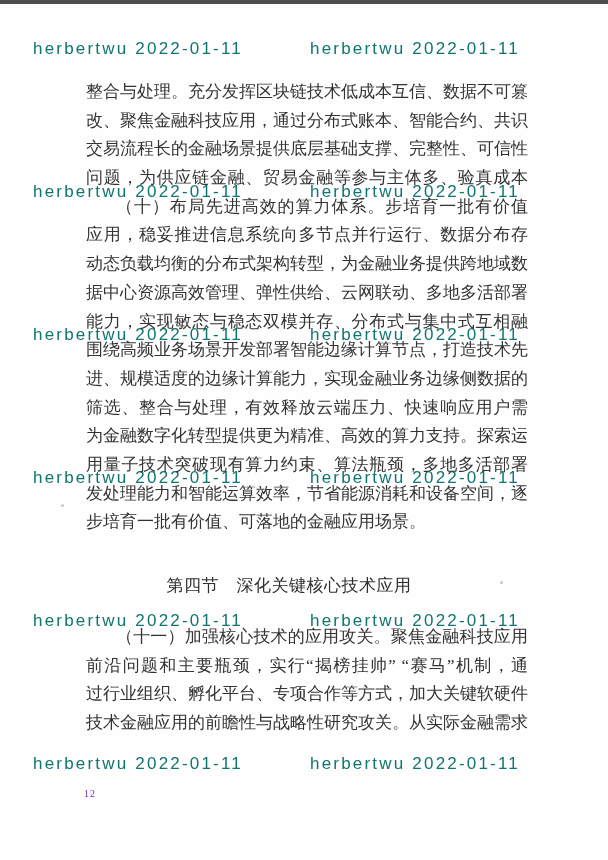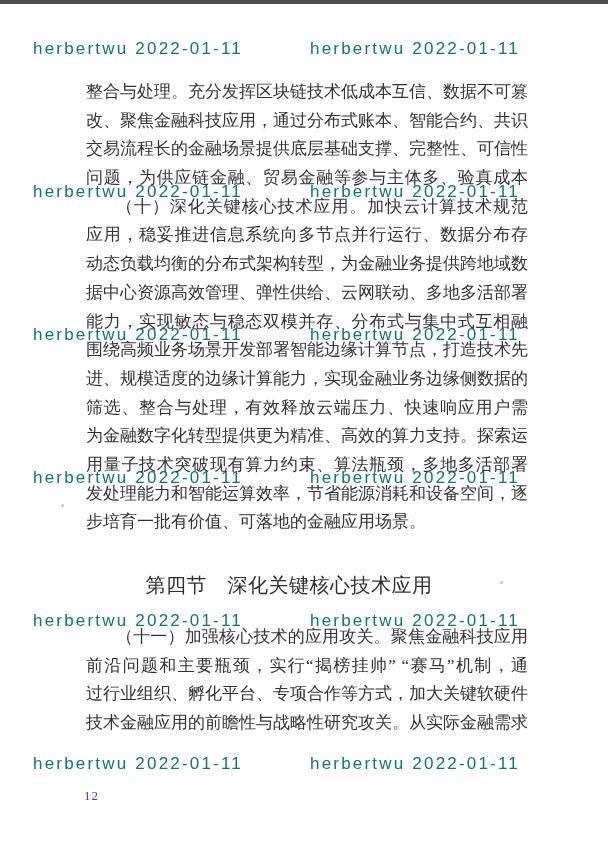--- a/index.html
+++ b/index.html
@@ -52,33 +52,33 @@
     text-align-last: justify;
   }
   .line.indent { text-indent: 30px; }
   .line.noj { text-align-last: left; }
 
   .heading {
     margin-top: 34px;
     margin-bottom: 23px;
     height: 29px;
     line-height: 29px;
-    font-size: 20px;
+    font-size: 17px;
     letter-spacing: 0.5px;
     text-align: center;
     transform: translateX(-18px);
     color: #2e2e2e;
     white-space: pre;
   }
 
   .pagenum {
     position: absolute;
     left: 84px;
     top: 788px;
-    font-size: 13px;
+    font-size: 10px;
     letter-spacing: 1px;
     color: #6d28d9;
   }
 
   .speck {
     position: absolute;
     width: 3px; height: 3px;
     background: #9a9a9a;
     border-radius: 50%;
     opacity: 0.55;
@@ -103,21 +103,21 @@
       <div class="wm" style="top: 611px; left: 310px;">herbertwu 2022-01-11</div>
       <div class="wm" style="top: 754px; left: 33px;">herbertwu 2022-01-11</div>
       <div class="wm" style="top: 754px; left: 310px;">herbertwu 2022-01-11</div>
     </div>
 
   <div class="textcol">
       <div class="line">整合与处理。充分发挥区块链技术低成本互信、数据不可篡</div>
       <div class="line">改、聚焦金融科技应用，通过分布式账本、智能合约、共识</div>
       <div class="line">交易流程长的金融场景提供底层基础支撑、完整性、可信性</div>
       <div class="line">问题，为供应链金融、贸易金融等参与主体多、验真成本高、</div>
-      <div class="line indent">（十）深化关键核心技术应用。加快云计算技术规范</div>
+      <div class="line indent">（十）布局先进高效的算力体系。步培育一批有价值</div>
       <div class="line">应用，稳妥推进信息系统向多节点并行运行、数据分布存储、</div>
       <div class="line">动态负载均衡的分布式架构转型，为金融业务提供跨地域数</div>
       <div class="line">据中心资源高效管理、弹性供给、云网联动、多地多活部署</div>
       <div class="line">能力，实现敏态与稳态双模并存、分布式与集中式互相融合。</div>
       <div class="line">围绕高频业务场景开发部署智能边缘计算节点，打造技术先</div>
       <div class="line">进、规模适度的边缘计算能力，实现金融业务边缘侧数据的</div>
       <div class="line">筛选、整合与处理，有效释放云端压力、快速响应用户需求，</div>
       <div class="line">为金融数字化转型提供更为精准、高效的算力支持。探索运</div>
       <div class="line">用量子技术突破现有算力约束、算法瓶颈，多地多活部署</div>
       <div class="line">发处理能力和智能运算效率，节省能源消耗和设备空间，逐</div>

